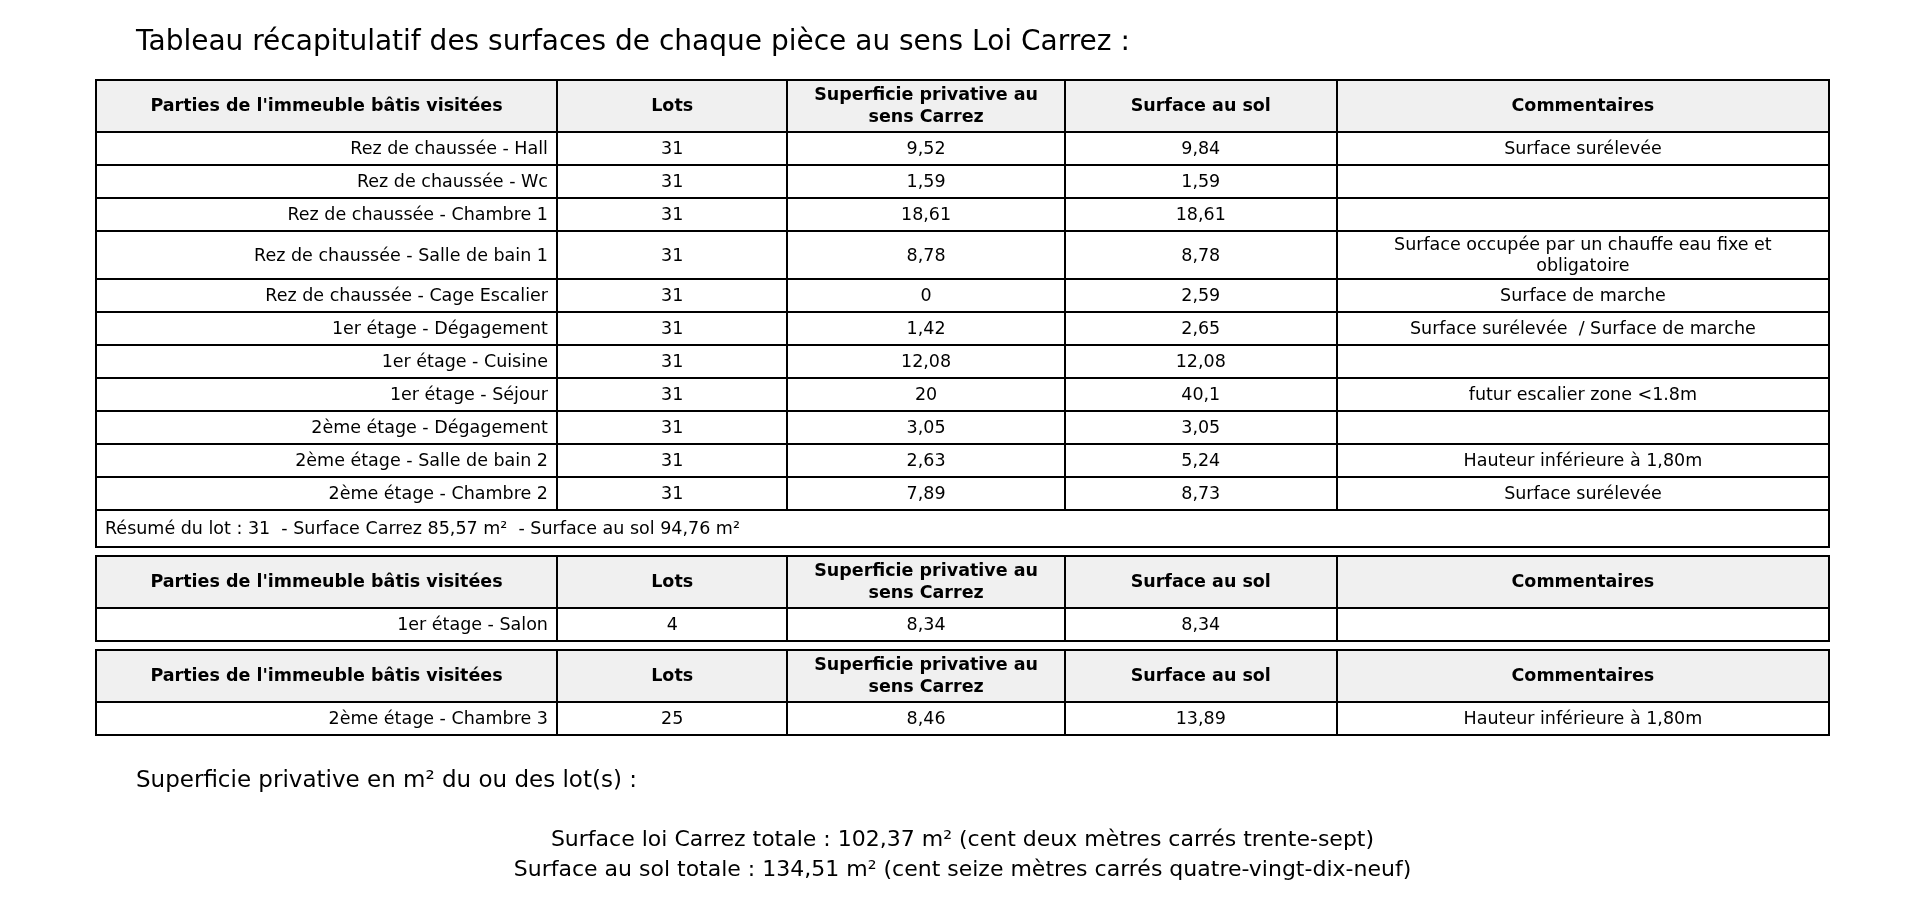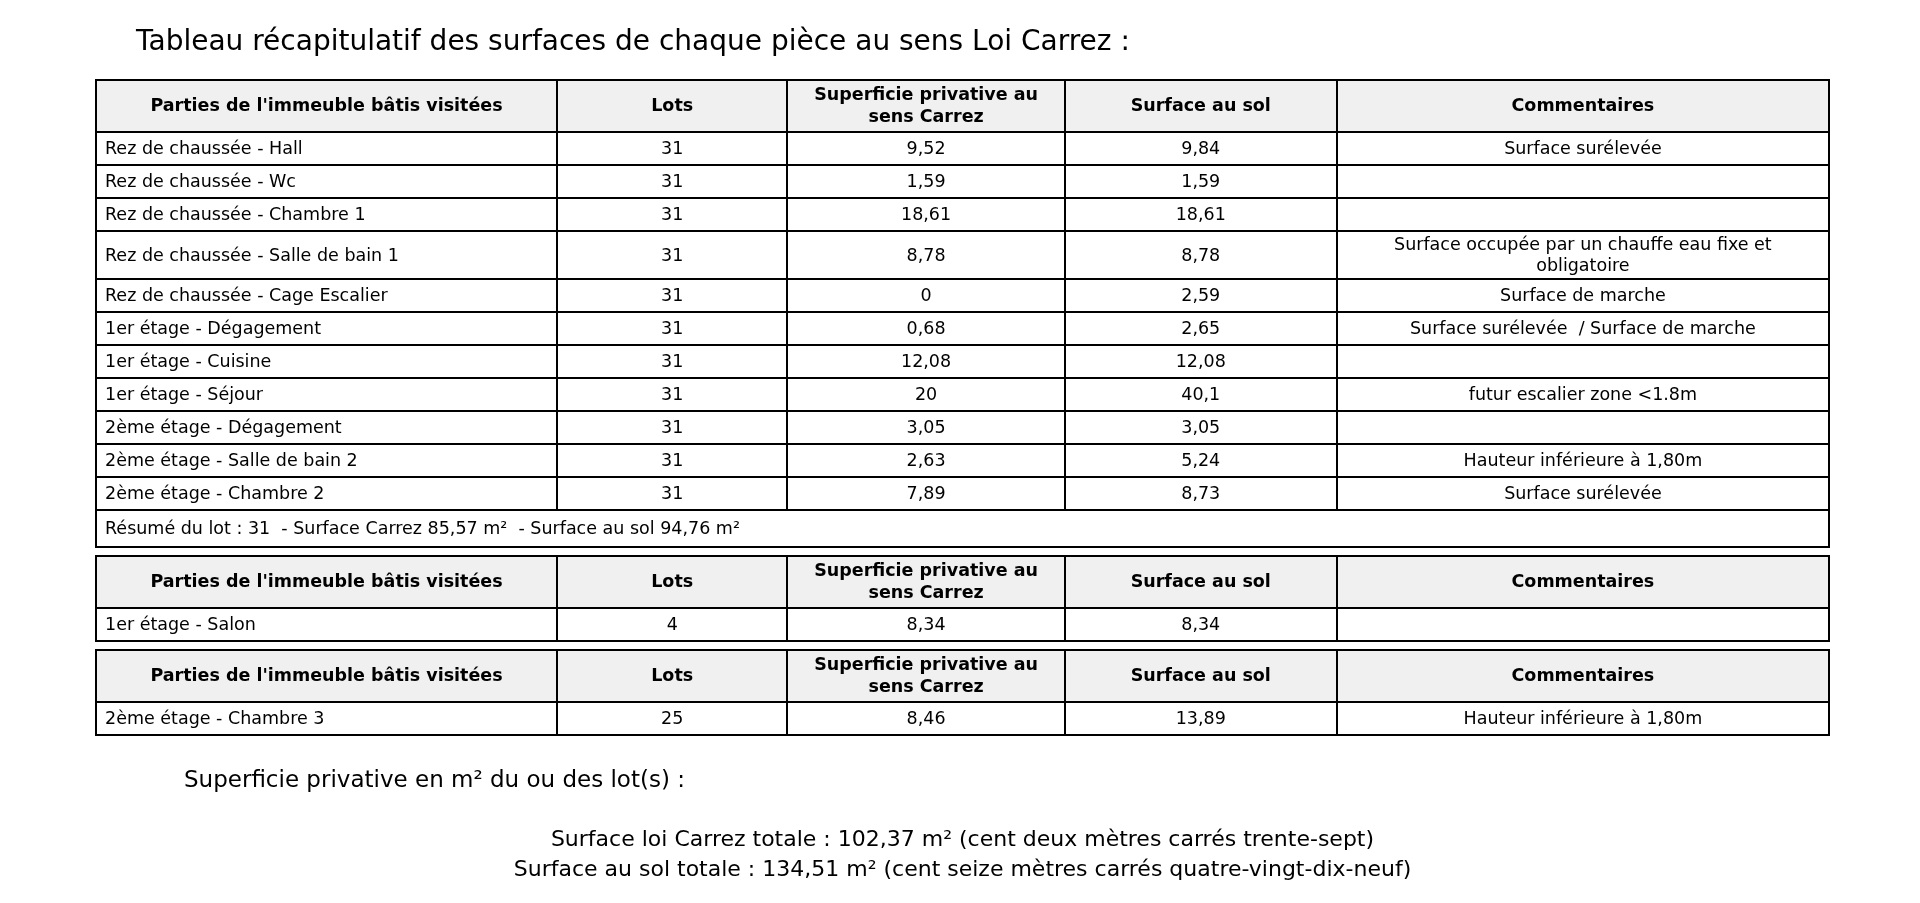--- a/index.html
+++ b/index.html
@@ -54,33 +54,32 @@
     line-height: 1.25;
   }
   table.surfaces-table td {
     font-size: 17.5px;
     text-align: center;
     height: 27px;
     padding: 2px 8px;
     line-height: 1.2;
   }
   table.surfaces-table td.cell-left {
-    text-align: left;
+    text-align: right;
   }
   table.surfaces-table tfoot td {
     text-align: left;
     height: 31px;
   }
   .footer-label {
     position: absolute;
     left: 136px;
     top: 766px;
     font-size: 23px;
     white-space: pre;
-    margin-left: 48px;
   }
   .totals {
     position: absolute;
     left: 95px;
     top: 824px;
     width: 1735px;
     text-align: center;
     font-weight: normal;
     font-size: 22px;
     line-height: 30px;
@@ -144,21 +143,21 @@
           <tr>
             <td class="cell-left">Rez de chaussée - Cage Escalier</td>
             <td>31</td>
             <td>0</td>
             <td>2,59</td>
             <td>Surface de marche</td>
           </tr>
           <tr>
             <td class="cell-left">1er étage - Dégagement</td>
             <td>31</td>
-            <td>0,68</td>
+            <td>1,42</td>
             <td>2,65</td>
             <td>Surface surélevée  / Surface de marche</td>
           </tr>
           <tr>
             <td class="cell-left">1er étage - Cuisine</td>
             <td>31</td>
             <td>12,08</td>
             <td>12,08</td>
             <td></td>
           </tr>

